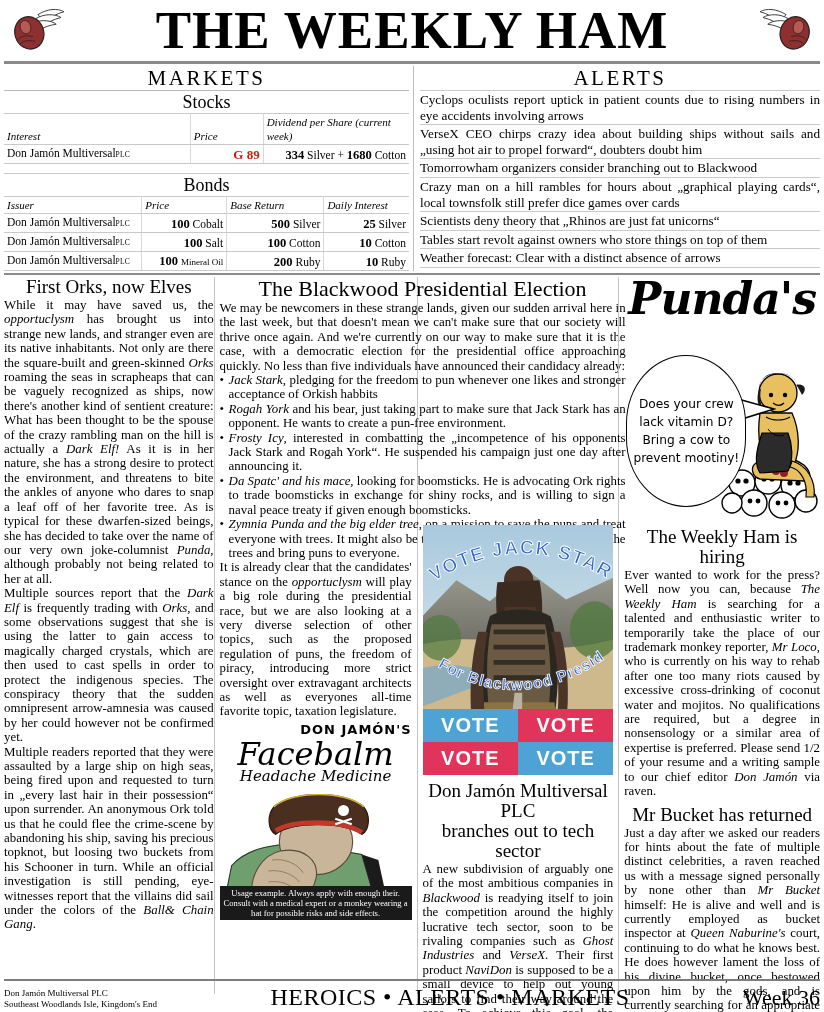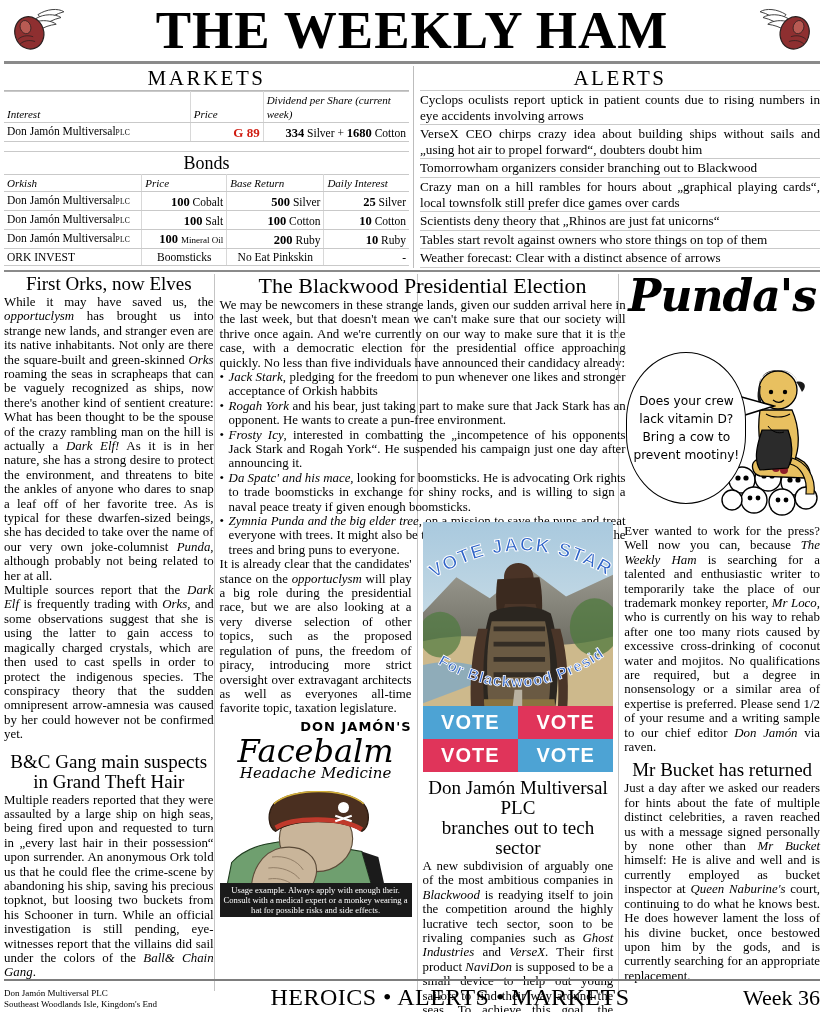--- a/index.html
+++ b/index.html
@@ -160,20 +160,21 @@
       </g>
     </svg>
   </div>
   <div class="rule-thick"></div>
 
   <div class="top">
 
     <div class="top-left">
       <div class="sect-head">MARKETS</div>
       <div class="hrule"></div>
+      <div class="sub-head">Stocks</div>
       <table class="mkt">
         <tbody>
             <tr>
           <th style="width:46%">Interest</th>
           <th style="width:18%">Price</th>
           <th>Dividend per Share (current week)</th>
         </tr>
         <tr>
           <td><span>Don Jamón Multiversal</span><span class="plc">PLC</span></td>
           <td class="r"><span class="red">G 89</span></td>
@@ -187,21 +188,21 @@
         </tr>
         <tr class="spacer-row">
               <td colspan="3"></td>
             </tr>
       </tbody>
         </table>
       <div class="sub-head">Bonds</div>
       <table class="mkt">
         <tbody>
             <tr>
-          <th style="width:34%">Orkish</th>
+          <th style="width:34%">Issuer</th>
           <th style="width:21%">Price</th>
           <th style="width:24%">Base Return</th>
           <th>Daily Interest</th>
         </tr>
         <tr>
           <td><span>Don Jamón Multiversal</span><span class="plc">PLC</span></td>
           <td class="r"><span class="num">100</span> <span class="unit">Cobalt</span></td>
           <td class="r"><span class="num">500</span> <span class="unit">Silver</span></td>
           <td class="r"><span class="num">25</span> <span class="unit">Silver</span></td>
         </tr>
@@ -209,26 +210,20 @@
           <td><span>Don Jamón Multiversal</span><span class="plc">PLC</span></td>
           <td class="r"><span class="num">100</span> <span class="unit">Salt</span></td>
           <td class="r"><span class="num">100</span> <span class="unit">Cotton</span></td>
           <td class="r"><span class="num">10</span> <span class="unit">Cotton</span></td>
         </tr>
         <tr>
           <td><span>Don Jamón Multiversal</span><span class="plc">PLC</span></td>
           <td class="r"><span class="num">100</span> <span class="unit sm">Mineral Oil</span></td>
           <td class="r"><span class="num">200</span> <span class="unit">Ruby</span></td>
           <td class="r"><span class="num">10</span> <span class="unit">Ruby</span></td>
-        </tr>
-        <tr>
-          <td><span>ORK INVEST</span></td>
-          <td class="c"><span class="unit">Boomsticks</span></td>
-          <td class="c"><span class="unit">No Eat Pinkskin</span></td>
-          <td class="r"><span class="unit">-</span></td>
         </tr>
       </tbody>
         </table>
     </div>
 
     <div class="top-right">
       <div class="sect-head">ALERTS</div>
       <ul class="alerts">
         <li>Cyclops oculists report uptick in patient counts due to rising numbers in eye accidents involving arrows</li>
         <li>VerseX CEO chirps crazy idea about building ships without sails and „using hot air to propel forward“, doubters doubt him</li>
@@ -243,21 +238,20 @@
 
   <div class="body-rule"></div>
 
   <div class="cols">
 
     <div class="col col1">
       <h2 class="art">First Orks, now Elves</h2>
       <p class="art"><span>While it may have saved us, the </span><span class="ital">opportuclysm</span><span> has brought us into strange new lands, and stranger even are its native inhabitants. Not only are there the square-built and green-skinned </span><span class="ital">Orks</span><span> roaming the seas in scrapheaps that can be vaguely recognized as ships, now there's another kind of sentient creature: What has been thought to be the spouse of the crazy rambling man on the hill is actually a </span><span class="ital">Dark Elf!</span><span> As it is in her nature, she has a strong desire to protect the environment, and threatens to bite the ankles of anyone who dares to snap a leaf off of her favorite tree. As is typical for these dwarfen-sized beings, she has decided to take over the name of our very own joke-columnist </span><span class="ital">Punda</span><span>, although probably not being related to her at all.</span></p>
       <p class="art sp"><span>Multiple sources report that the </span><span class="ital">Dark Elf</span><span> is frequently trading with </span><span class="ital">Orks</span><span>, and some observations suggest that she is using the latter to gain access to magically charged crystals, which are then used to cast spells in order to protect the indigenous species. The conspiracy theory that the sudden omnipresent arrow-amnesia was caused by her could however not be confirmed yet.</span></p>
 
-      <h2 class="art" style="margin-top:10px"><span>B&amp;C Gang main suspects</span><br><span>in Grand Theft Hair</span></h2>
       <p class="art"><span>Multiple readers reported that they were assaulted by a large ship on high seas, being fired upon and requested to turn in „every last hair in their possession“ upon surrender. An anonymous Ork told us that he could flee the crime-scene by abandoning his ship, saving his precious topknot, but loosing two buckets from his Schooner in turn. While an official investigation is still pending, eye-witnesses report that the villains did sail under the colors of the </span><span class="ital">Ball&amp; Chain Gang</span><span>.</span></p>
     </div>
 
     <div class="col col2">
       <h2 class="art big" style="width:406px;position:relative;z-index:3;margin-left:0">The Blackwood Presidential Election</h2>
       <p class="art" style="width:406px">We may be newcomers in these strange lands, given our sudden arrival here in the last week, but that doesn't mean we can't make sure that our society will thrive once again. And we're currently on our way to make sure that it is the case, with a democratic election for the presidential office approaching quickly. No less than five individuals have announced their candidacy already:</p>
       <ul class="cand" style="width:406px">
         <li><span class="ital">Jack Stark</span><span>, pledging for the freedom to pun whenever one likes and stronger acceptance of Orkish habbits</span></li>
         <li><span class="ital">Rogah York</span><span> and his bear, just taking part to make sure that Jack Stark has an opponent. He wants to create a pun-free environment.</span></li>
         <li><span class="ital">Frosty Icy</span><span>, interested in combatting the „incompetence of his opponents Jack Stark and Rogah York“. He suspended his campaign just one day after announcing it.</span></li>
@@ -392,20 +386,21 @@
           <path d="M43 34 C40 44 42 52 46 54 C44 44 44 38 45 34 Z" fill="#1a1a1a"></path>
           <path d="M80 30 C88 28 92 34 86 40 C84 36 82 32 80 30 Z" fill="#1a1a1a"></path>
           <circle cx="55" cy="40" r="2.2" fill="#000"></circle>
             <circle cx="69" cy="40" r="2.2" fill="#000"></circle>
           <path d="M57 48 C61 51 65 51 68 48" fill="none" stroke="#000" stroke-width="1.2"></path>
           <path d="M50 62 C56 66 68 66 74 62" fill="none" stroke="#000" stroke-width="1.1"></path>
           <path d="M52 74 C56 80 62 82 68 80" fill="none" stroke="#000" stroke-width="1"></path>
         </svg>
       </div>
 
+      <h2 class="art">The Weekly Ham is hiring</h2>
       <p class="art"><span>Ever wanted to work for the press? Well now you can, because </span><span class="ital">The Weekly Ham</span><span> is searching for a talented and enthusiastic writer to temporarily take the place of our trademark monkey reporter, </span><span class="ital">Mr Loco</span><span>, who is currently on his way to rehab after one too many riots caused by excessive cross-drinking of coconut water and mojitos. No qualifications are required, but a degree in nonsensology or a similar area of expertise is preferred. Please send 1/2 of your resume and a writing sample to our chief editor </span><span class="ital">Don Jamón</span><span> via raven.</span></p>
 
       <h2 class="art" style="margin-top:6px">Mr Bucket has returned</h2>
       <p class="art"><span>Just a day after we asked our readers for hints about the fate of multiple distinct celebrities, a raven reached us with a message signed personally by none other than </span><span class="ital">Mr Bucket</span><span> himself: He is alive and well and is currently employed as bucket inspector at </span><span class="ital">Queen Naburine's</span><span> court, continuing to do what he knows best. He does however lament the loss of his divine bucket, once bestowed upon him by the gods, and is currently searching for an appropriate replacement.</span></p>
     </div>
   </div>
 
   <div class="footer">
     <div class="footer-rule"></div>
     <div class="footer-in">

